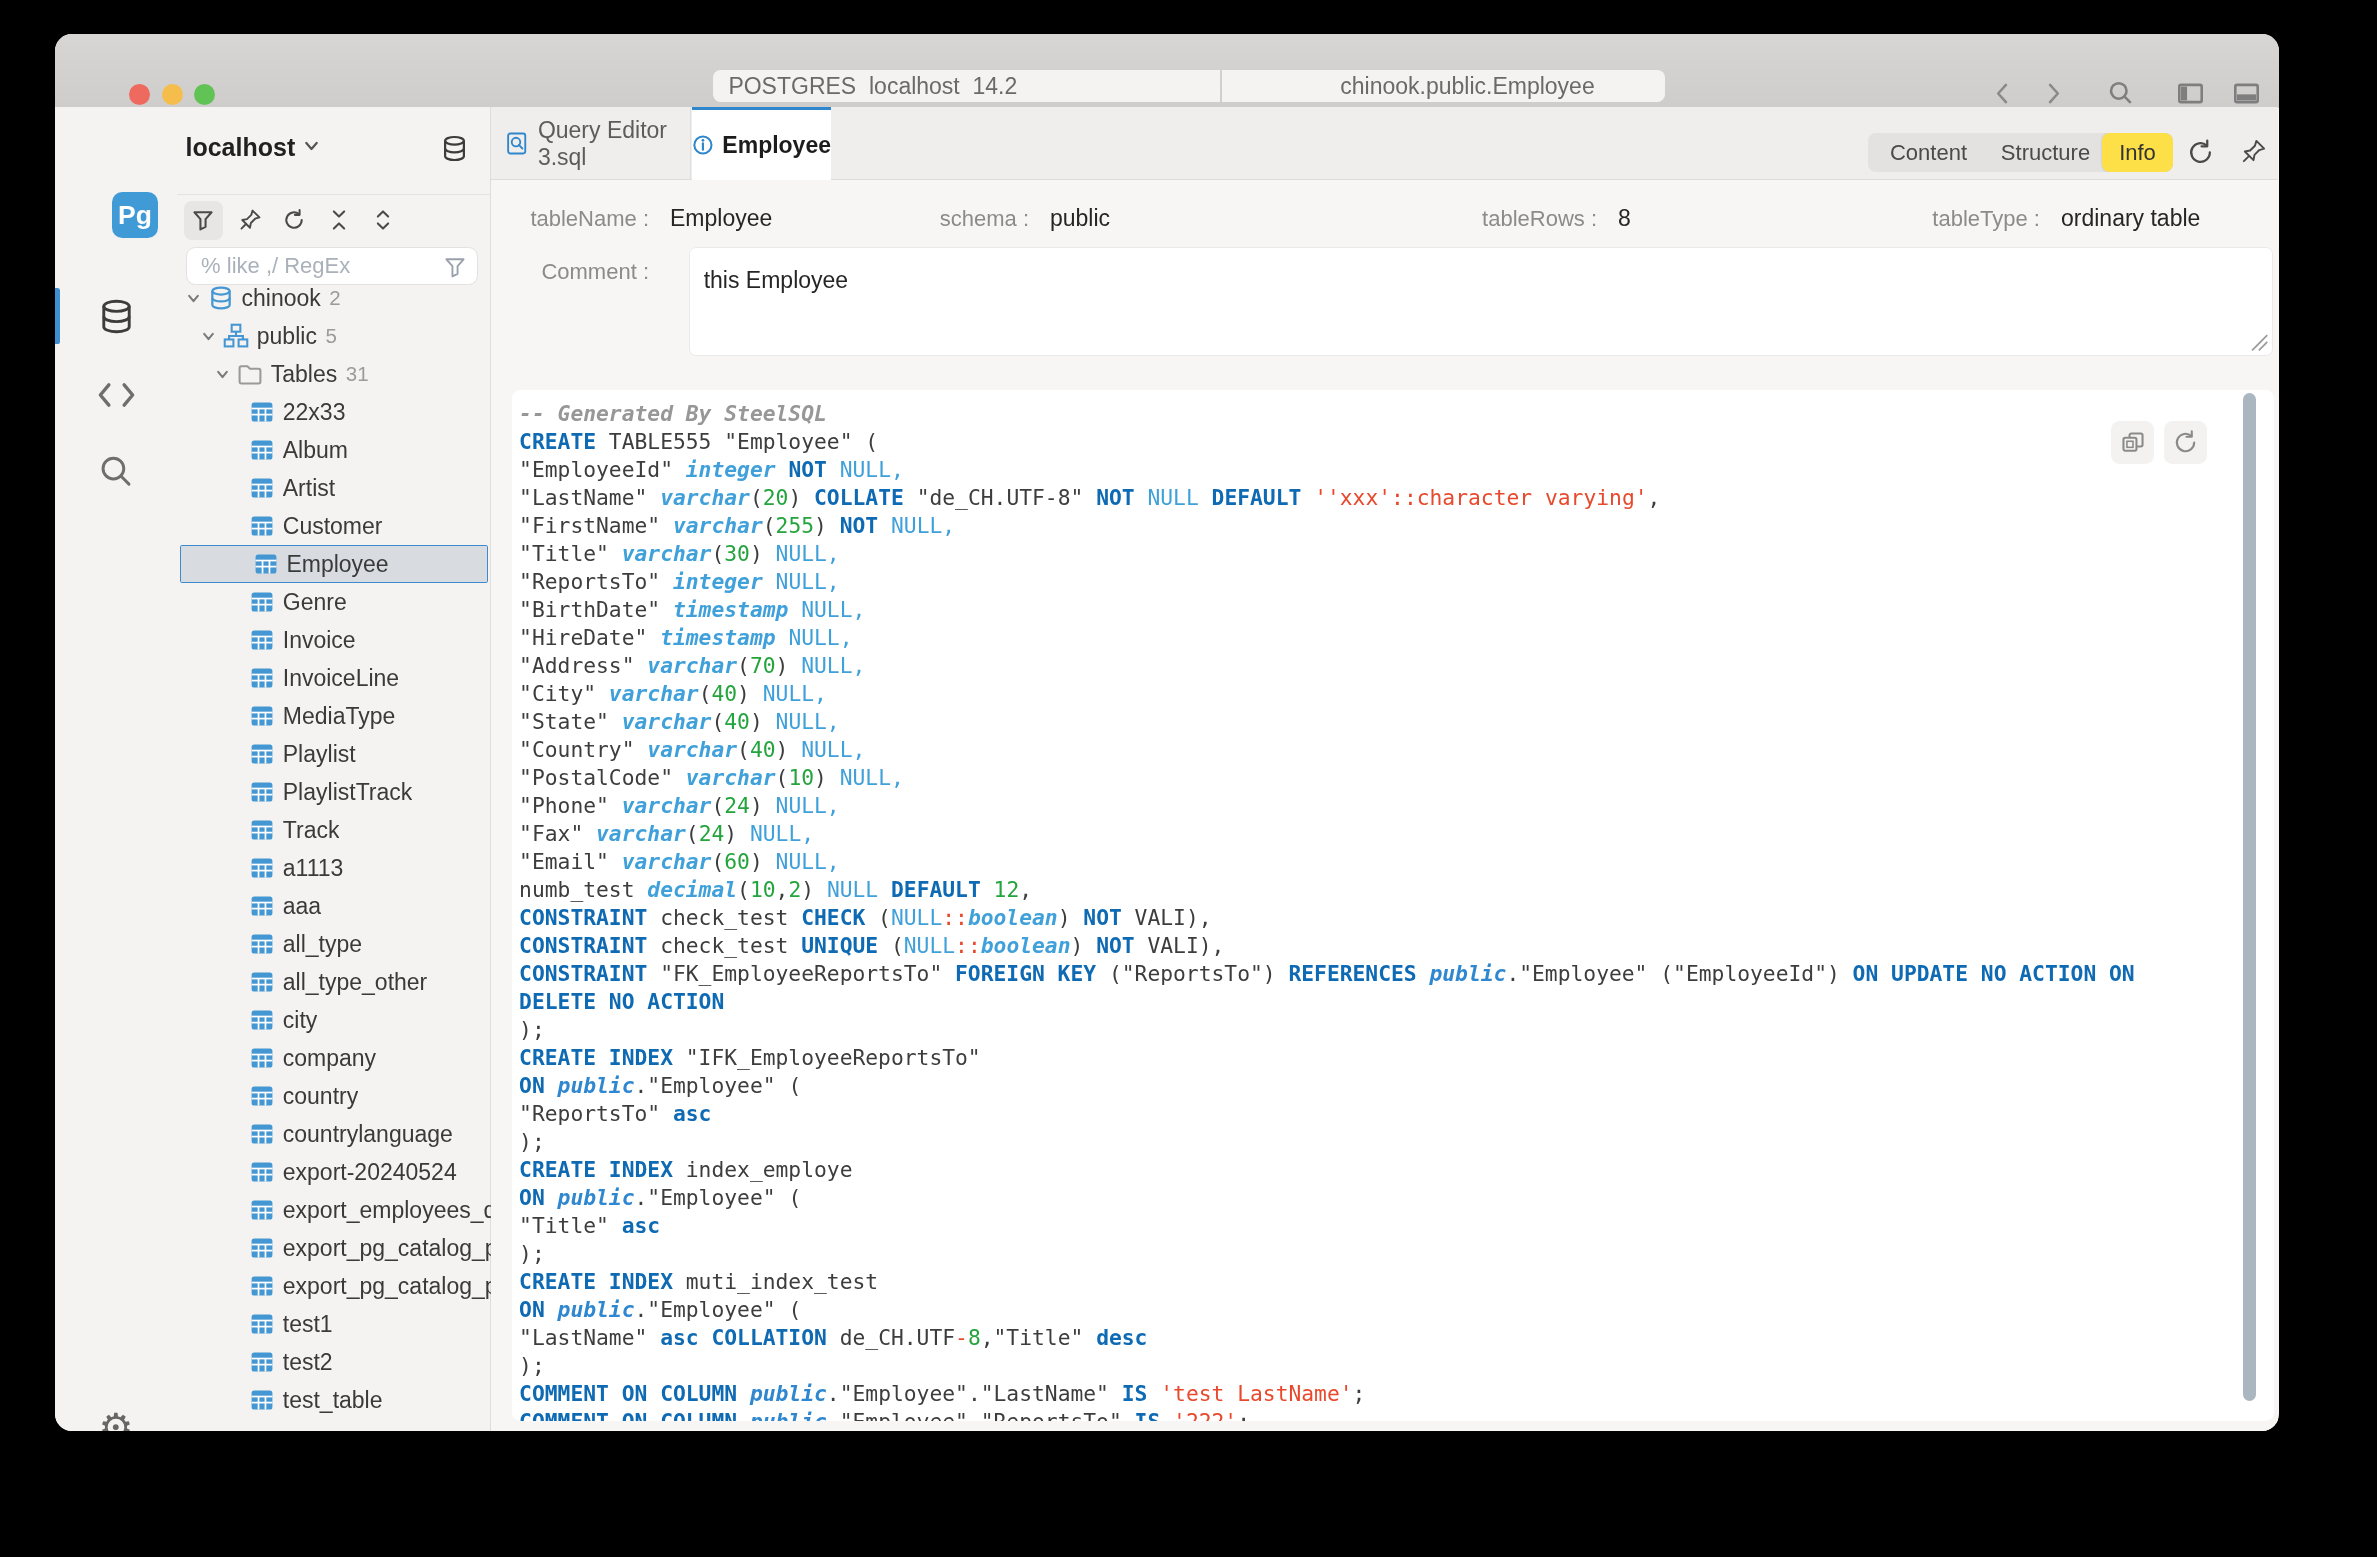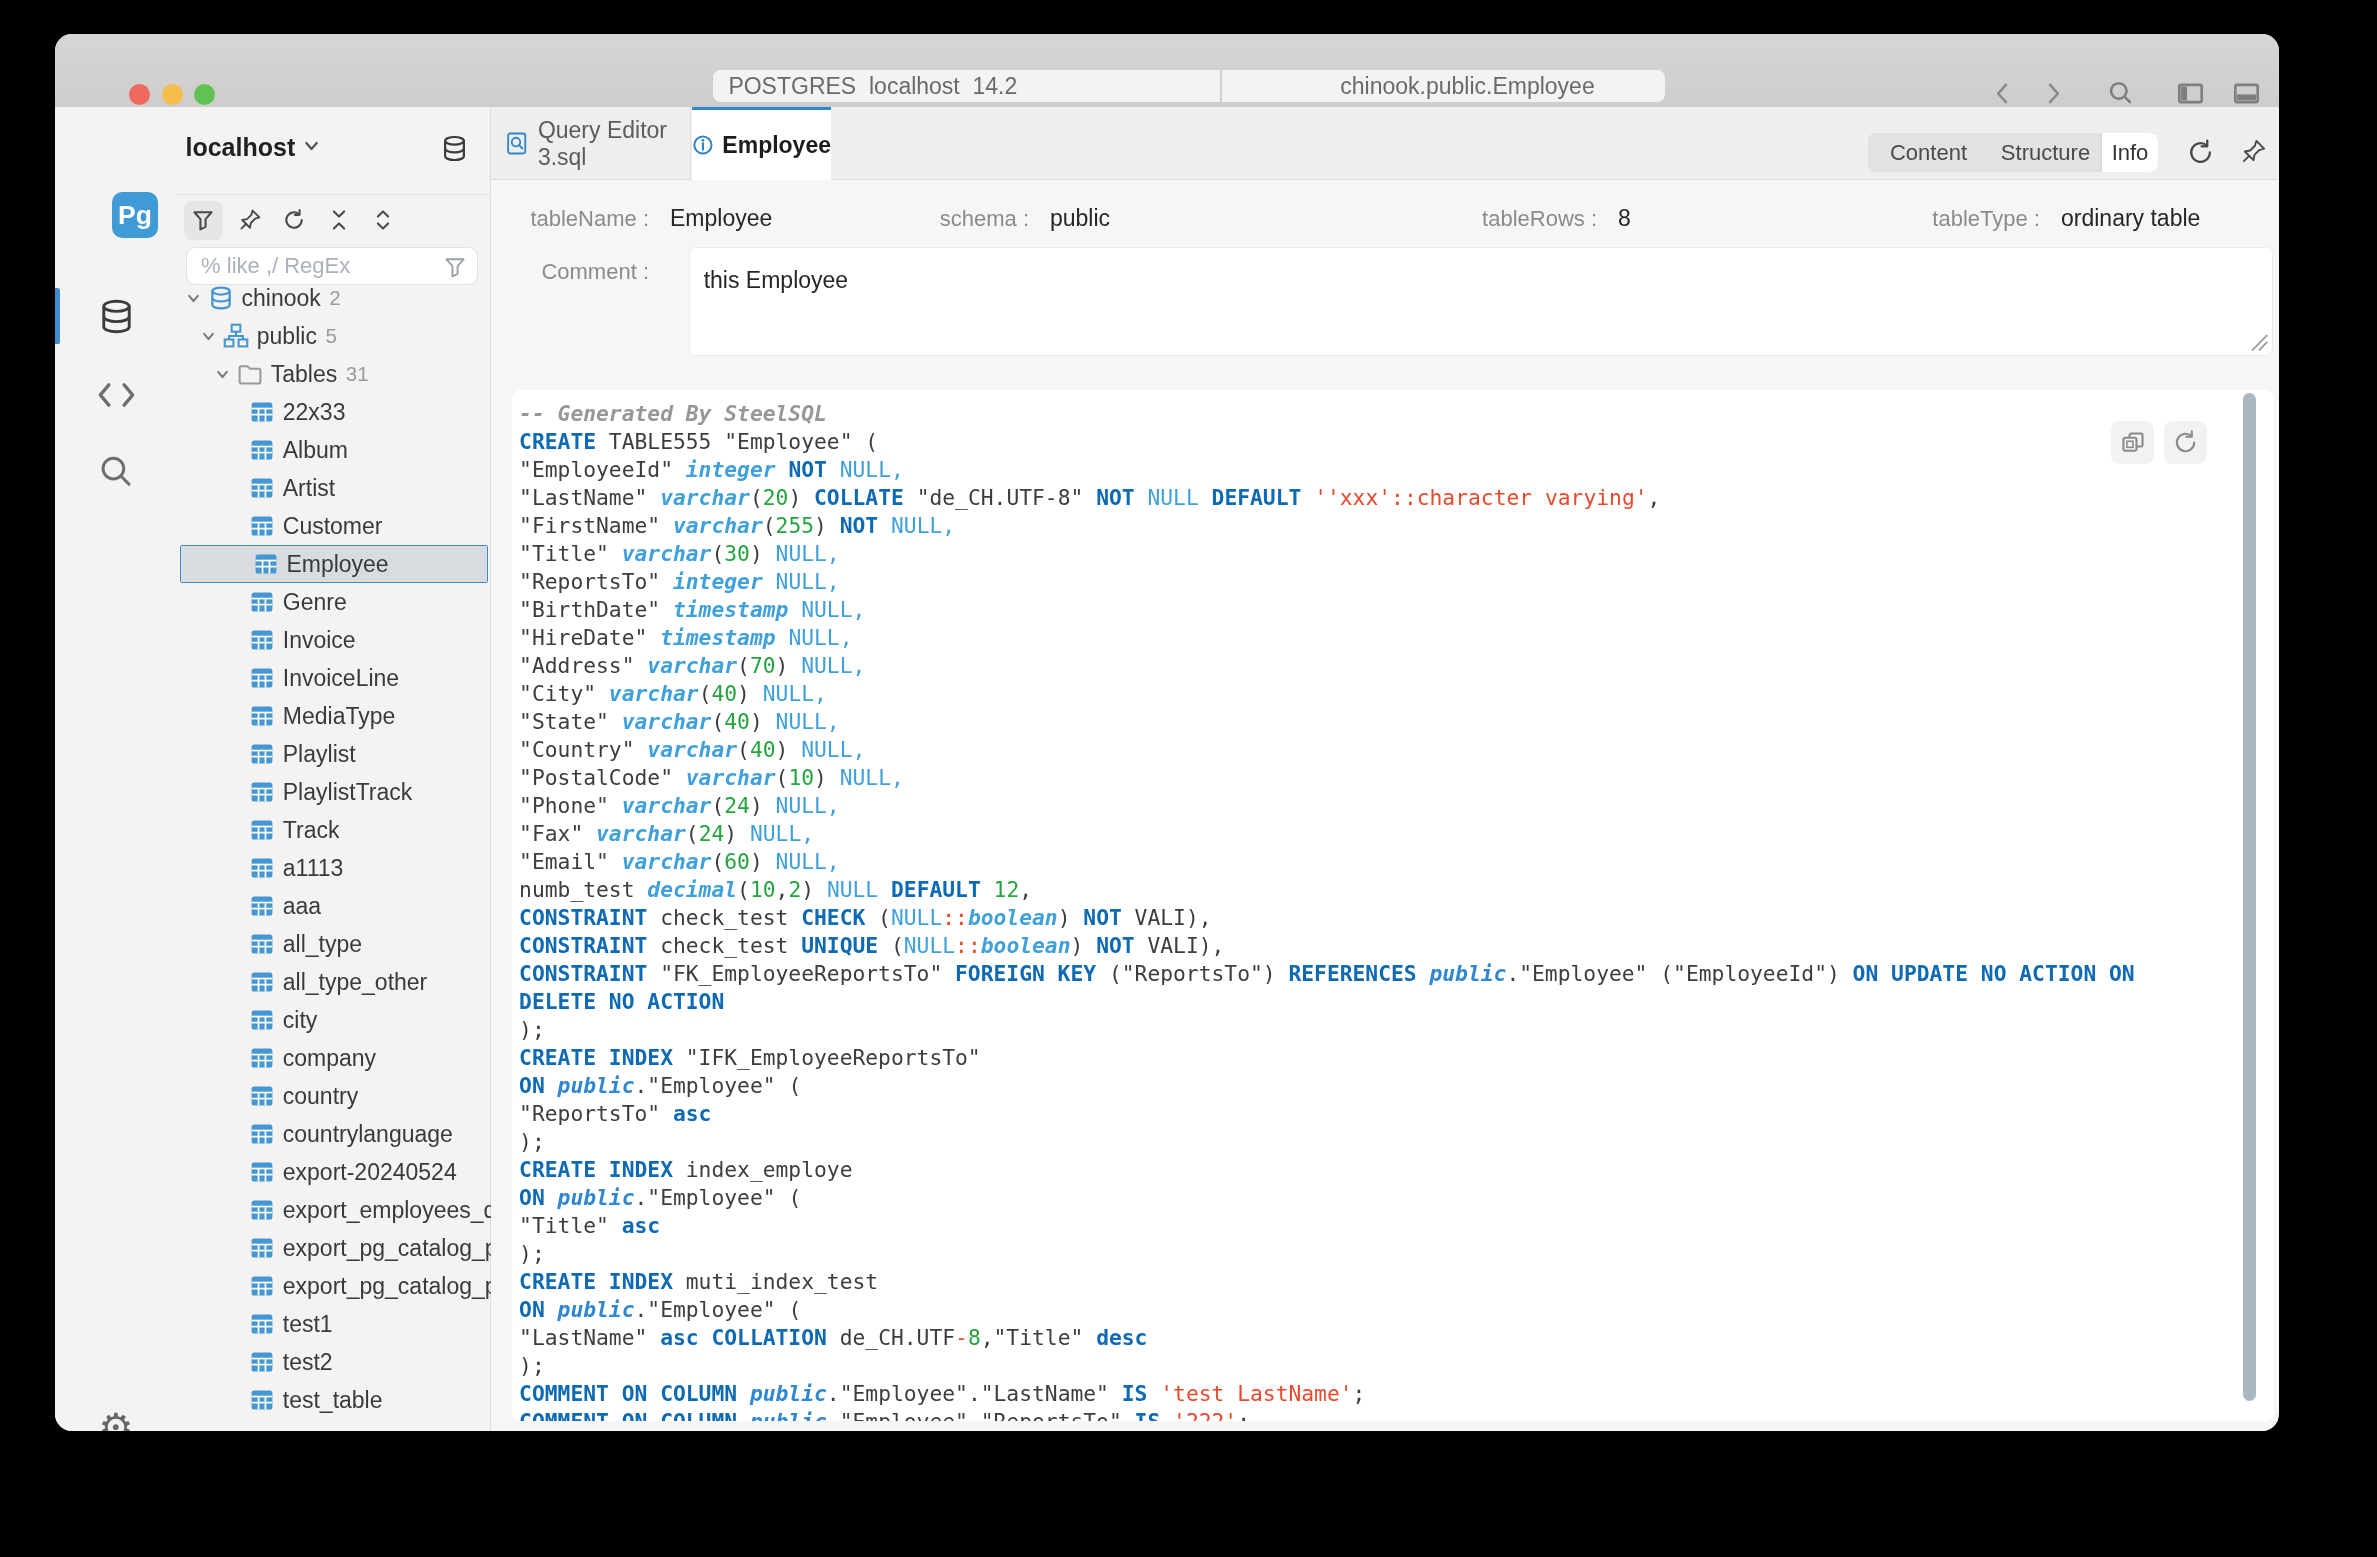--- a/index.html
+++ b/index.html
@@ -48,21 +48,21 @@
   
   .main{position:absolute;left:436px;top:73px;width:1787px;height:1324px;background:#f7f6f4;}
   .tabstrip{position:absolute;left:0;top:0;width:1787px;height:73px;background:#efeeec;border-bottom:0.9px solid #dddcda;box-sizing:border-box;}
   .tab{position:absolute;top:0;height:73px;display:flex;align-items:center;}
   .tab.query{left:8.5px;width:190px;border-right:0.9px solid #e0dfdd;}
   .tab.query .tlabel{font-size:23px;color:#5c5c5c;margin-left:10.2px;}
   .tab.employee{left:201px;width:139px;background:#fff;border-top:3.4px solid #2e86cc;justify-content:center;height:73px;box-sizing:border-box;}
   .tab.employee .tlabel{font-size:23px;color:#1c1c1c;font-weight:bold;margin-left:8.5px;}
   .seg{position:absolute;left:1377px;top:26px;height:39px;border-radius:7.7px;background:#e4e2e1;display:flex;overflow:hidden;}
   .segbtn{height:39px;line-height:39px;font-size:22px;color:#4a4a4a;text-align:center;}
-  .segbtn.c{width:121px;} .segbtn.s{width:113px;} .segbtn.i{width:56px;background:#ffffff;color:#333;border-radius:1px;box-shadow:0 0 2.6px rgba(0,0,0,.15);}
+  .segbtn.c{width:121px;} .segbtn.s{width:113px;} .segbtn.i{width:71px;background:#fde047;color:#333;border-radius:8px;box-shadow:0 0 2.6px rgba(0,0,0,.15);}
   .striptool{position:absolute;top:31px;width:31px;height:31px;}
   
   .content{position:absolute;left:0;top:73px;width:1787px;height:1250px;}
   .fl{position:absolute;font-size:22px;color:#8b8b8b;text-align:right;top:26px;height:29px;}
   .fv{position:absolute;font-size:23px;color:#262626;top:25px;height:29px;}
   .flabel-c{position:absolute;left:17px;width:141px;top:79px;font-size:22px;color:#8b8b8b;text-align:right;}
   .comment-box{position:absolute;left:198px;top:67px;width:1584px;height:109px;background:#fff;border-radius:6.8px;
     border:0.9px solid #eceae8;box-sizing:border-box;}
   .comment-box .cval{position:absolute;left:13.7px;top:19px;font-size:23px;color:#262626;}
   .grip{position:absolute;right:3.4px;bottom:3.4px;width:22px;height:22px;}

